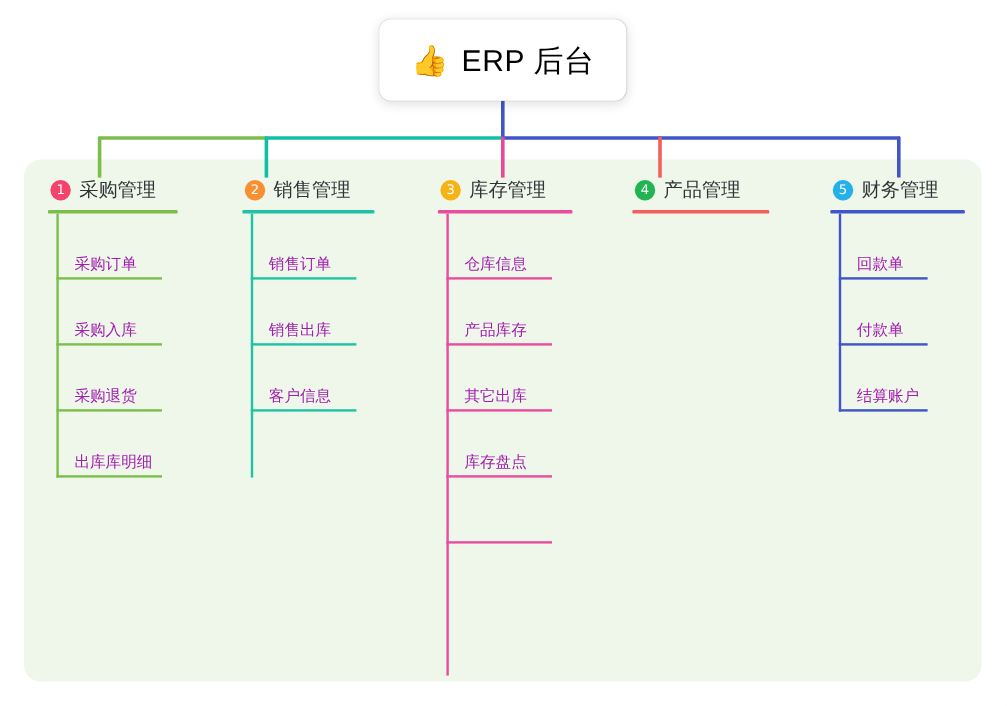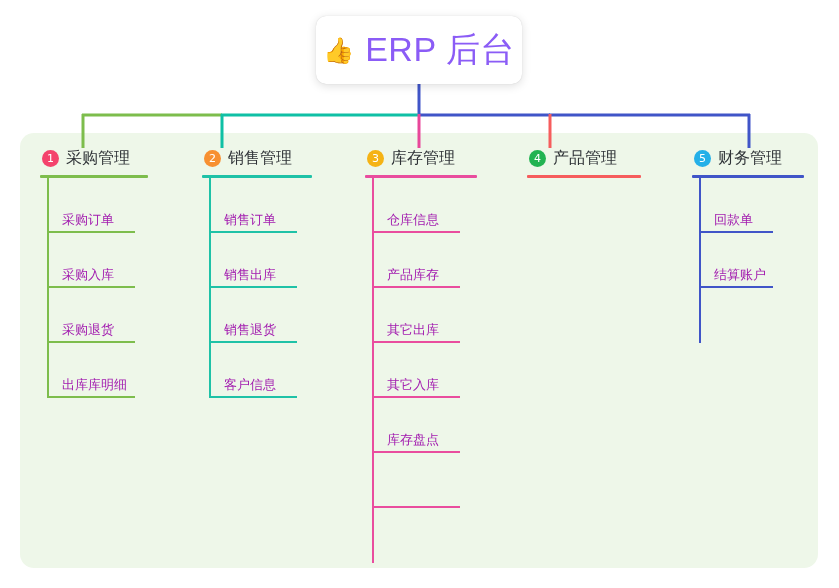--- a/index.html
+++ b/index.html
@@ -37,22 +37,22 @@
     justify-content: center;
     gap: 11px;
     box-sizing: border-box;
   }
   .root-emoji {
     font-size: 25px;
     line-height: 1;
     font-family: "DejaVu Sans", sans-serif;
   }
   .root-title {
-    font-size: 34px;
-    color: #8b5cf6;
+    font-size: 25px;
+    color: #000000;
     letter-spacing: 0.5px;
     white-space: nowrap;
   }
 
   
   .connectors {
     position: absolute;
     left: 0;
     top: 0;
     width: 839px;
@@ -207,24 +207,20 @@
           <div class="spine" style="background: rgb(31, 194, 167); height: 220px;"></div>
           <div class="item">
             <span class="item-label">销售订单</span>
             <div class="item-underline" style="background: rgb(31, 194, 167); width: 88px;"></div>
           </div>
           <div class="item">
             <span class="item-label">销售出库</span>
             <div class="item-underline" style="background: rgb(31, 194, 167); width: 88px;"></div>
           </div>
           <div class="item">
-            <span class="item-label">销售退货</span>
-            <div class="item-underline" style="background: rgb(31, 194, 167); width: 88px;"></div>
-          </div>
-          <div class="item">
             <span class="item-label">客户信息</span>
             <div class="item-underline" style="background: rgb(31, 194, 167); width: 88px;"></div>
           </div>
         </div>
       </div>
       <div class="branch c2">
         <div class="branch-head">
           <span class="badge" style="background: rgb(245, 179, 21);">3</span>
           <span class="branch-label">库存管理</span>
         </div>
@@ -237,24 +233,20 @@
           </div>
           <div class="item">
             <span class="item-label">产品库存</span>
             <div class="item-underline" style="background: rgb(233, 77, 158); width: 88px;"></div>
           </div>
           <div class="item">
             <span class="item-label">其它出库</span>
             <div class="item-underline" style="background: rgb(233, 77, 158); width: 88px;"></div>
           </div>
           <div class="item">
-            <span class="item-label">其它入库</span>
-            <div class="item-underline" style="background: rgb(233, 77, 158); width: 88px;"></div>
-          </div>
-          <div class="item">
             <span class="item-label">库存盘点</span>
             <div class="item-underline" style="background: rgb(233, 77, 158); width: 88px;"></div>
           </div>
           <div class="item">
             <div class="item-underline" style="background: rgb(233, 77, 158); width: 88px;"></div>
           </div>
         </div>
       </div>
       <div class="branch c3">
         <div class="branch-head">
@@ -269,20 +261,24 @@
           <span class="branch-label">财务管理</span>
         </div>
         <div class="branch-rule" style="background: rgb(64, 85, 200); width: 112px;"></div>
         <div class="branch-body">
           <div class="spine" style="background: rgb(64, 85, 200); height: 165px;"></div>
           <div class="item">
             <span class="item-label">回款单</span>
             <div class="item-underline" style="background: rgb(64, 85, 200); width: 74px;"></div>
           </div>
           <div class="item">
+            <span class="item-label">付款单</span>
+            <div class="item-underline" style="background: rgb(64, 85, 200); width: 74px;"></div>
+          </div>
+          <div class="item">
             <span class="item-label">结算账户</span>
             <div class="item-underline" style="background: rgb(64, 85, 200); width: 74px;"></div>
           </div>
         </div>
       </div>
     </div>
 
 </div>
 
 </body></html>

